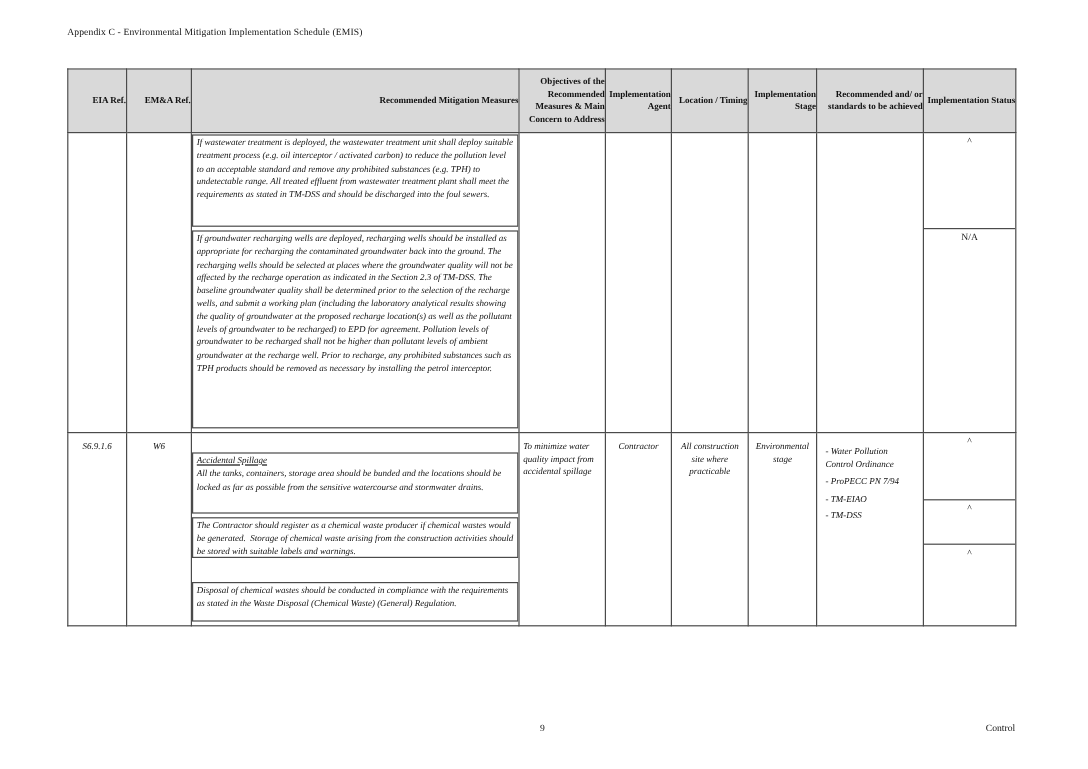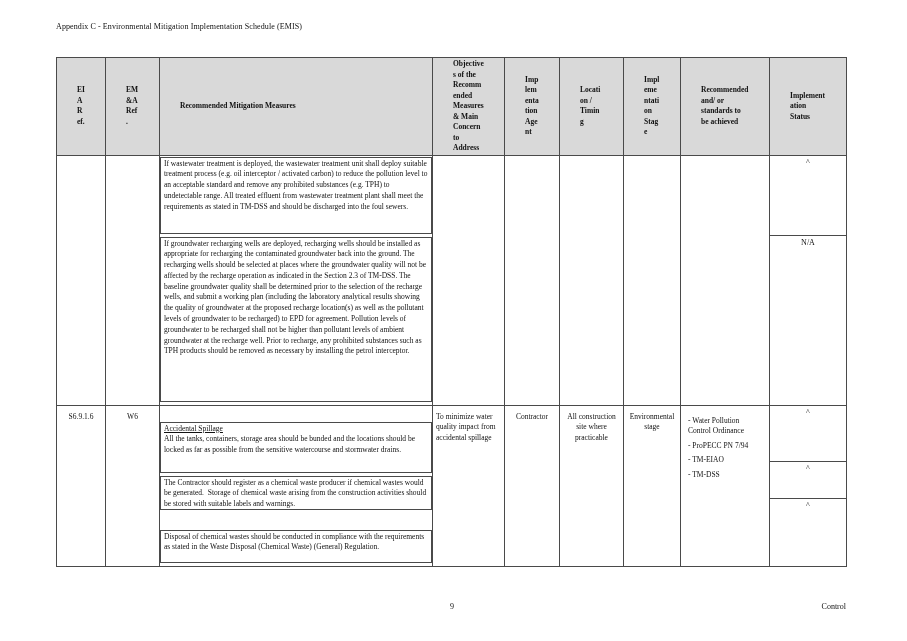--- a/index.html
+++ b/index.html
@@ -2,22 +2,22 @@
 <html><head>
 <meta charset="utf-8">
 <style>
   html,body{margin:0;padding:0;background:#ffffff;}
   .page{position:relative;width:907px;height:641px;background:#ffffff;overflow:hidden;
         font-family:"Liberation Serif","DejaVu Serif",serif;color:#111;}
   .doc-title{position:absolute;left:56px;top:22px;font-size:8px;letter-spacing:0.1px;}
   table.emis{position:absolute;left:56px;top:57px;width:790px;border-collapse:collapse;table-layout:fixed;}
   table.emis td,table.emis th{border:1px solid #4a4a4a;vertical-align:top;padding:0;overflow:hidden;}
   table.emis th{background:#d9d9d9;font-weight:bold;font-size:7.5px;line-height:10.5px;
-                vertical-align:middle;text-align:left;padding:1px 20px;overflow-wrap:break-word;word-break:break-word;}
-  td.cell{font-size:7.5px;line-height:10.5px;}
+                vertical-align:middle;text-align:right;padding:1px 0;overflow-wrap:break-word;word-break:break-word;}
+  td.cell{font-size:7.5px;line-height:10.5px;font-style:italic;}
   td.ref-cell{text-align:center;}
   .ref-text{padding-top:6px;}
   td.measures-cell{padding:0 2px;}
   .mbox{border:1px solid #4a4a4a;margin:0 0 3px 0;padding:1px 3px 0 3px;
         font-size:7.5px;line-height:10.8px;overflow:hidden;box-sizing:border-box;}
   .mtext{white-space:pre-wrap;}
   .mheading{display:block;text-decoration:underline;}
   .first-gap{margin-top:1px;}
   .row2-gap{margin-top:16px;}
   .plain-pad{padding:6px 3px 0 3px;}

